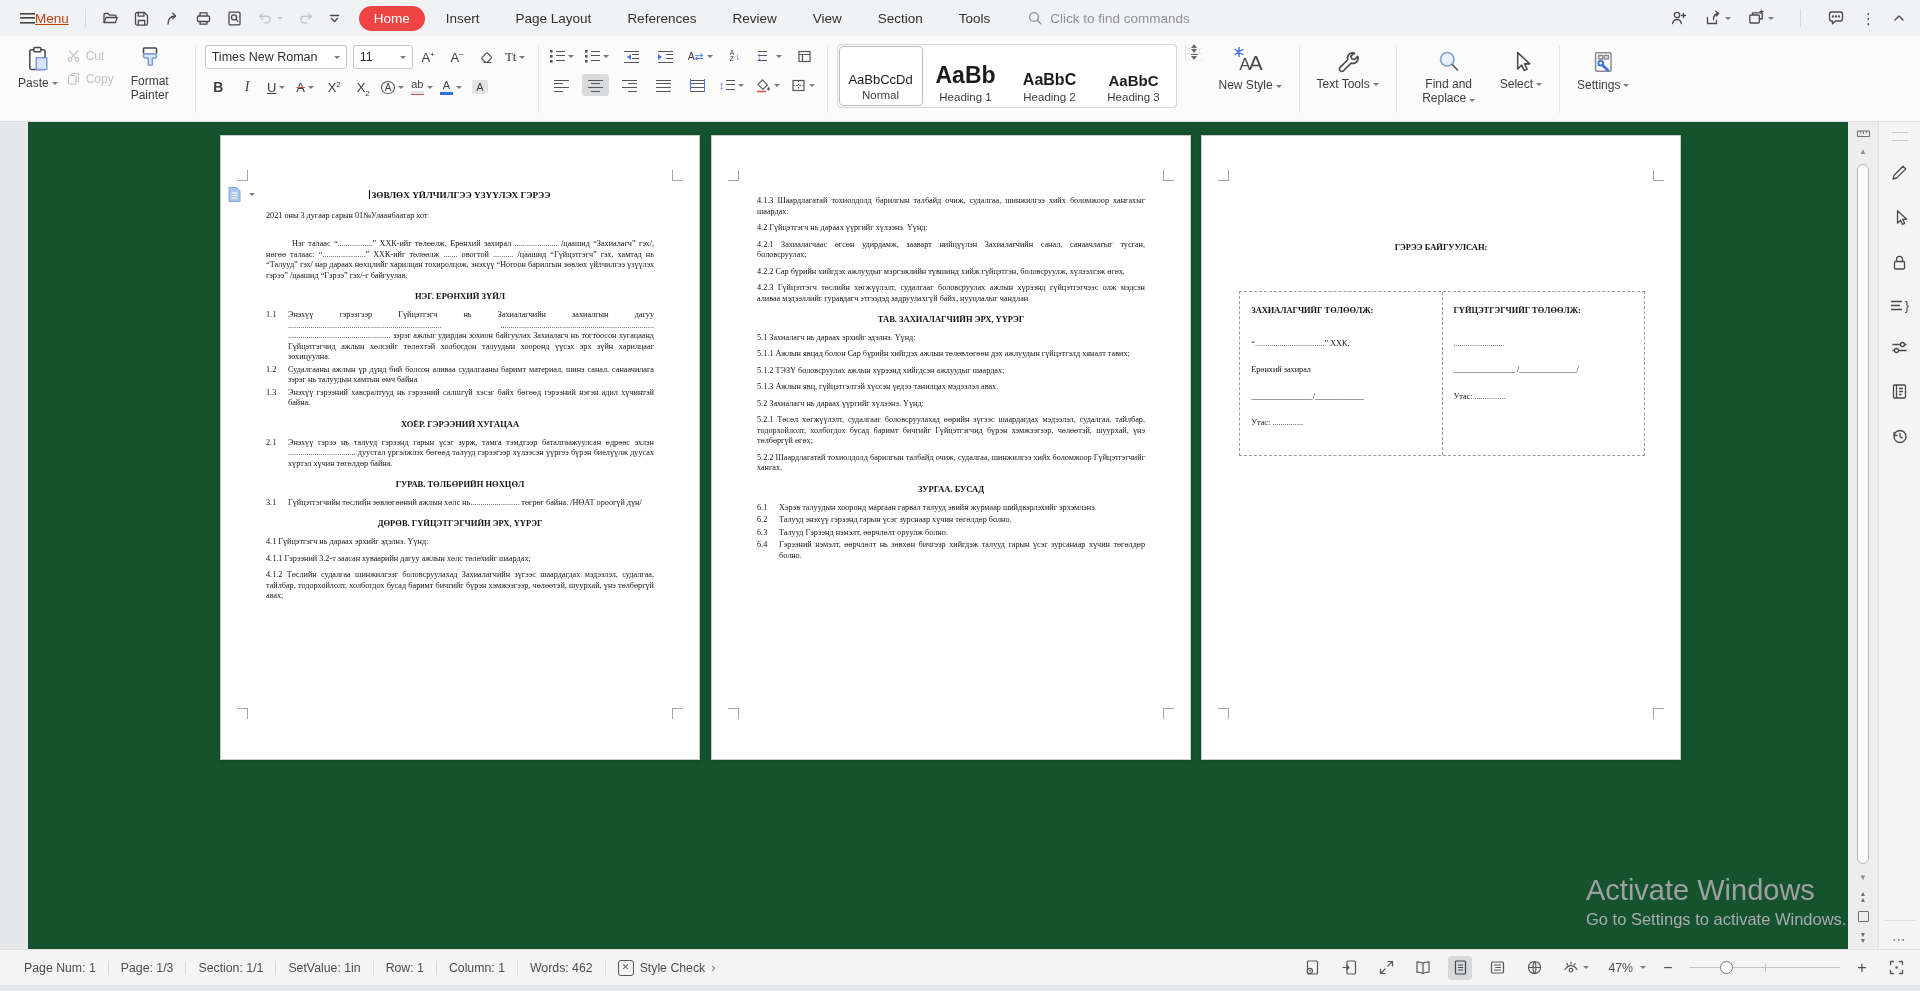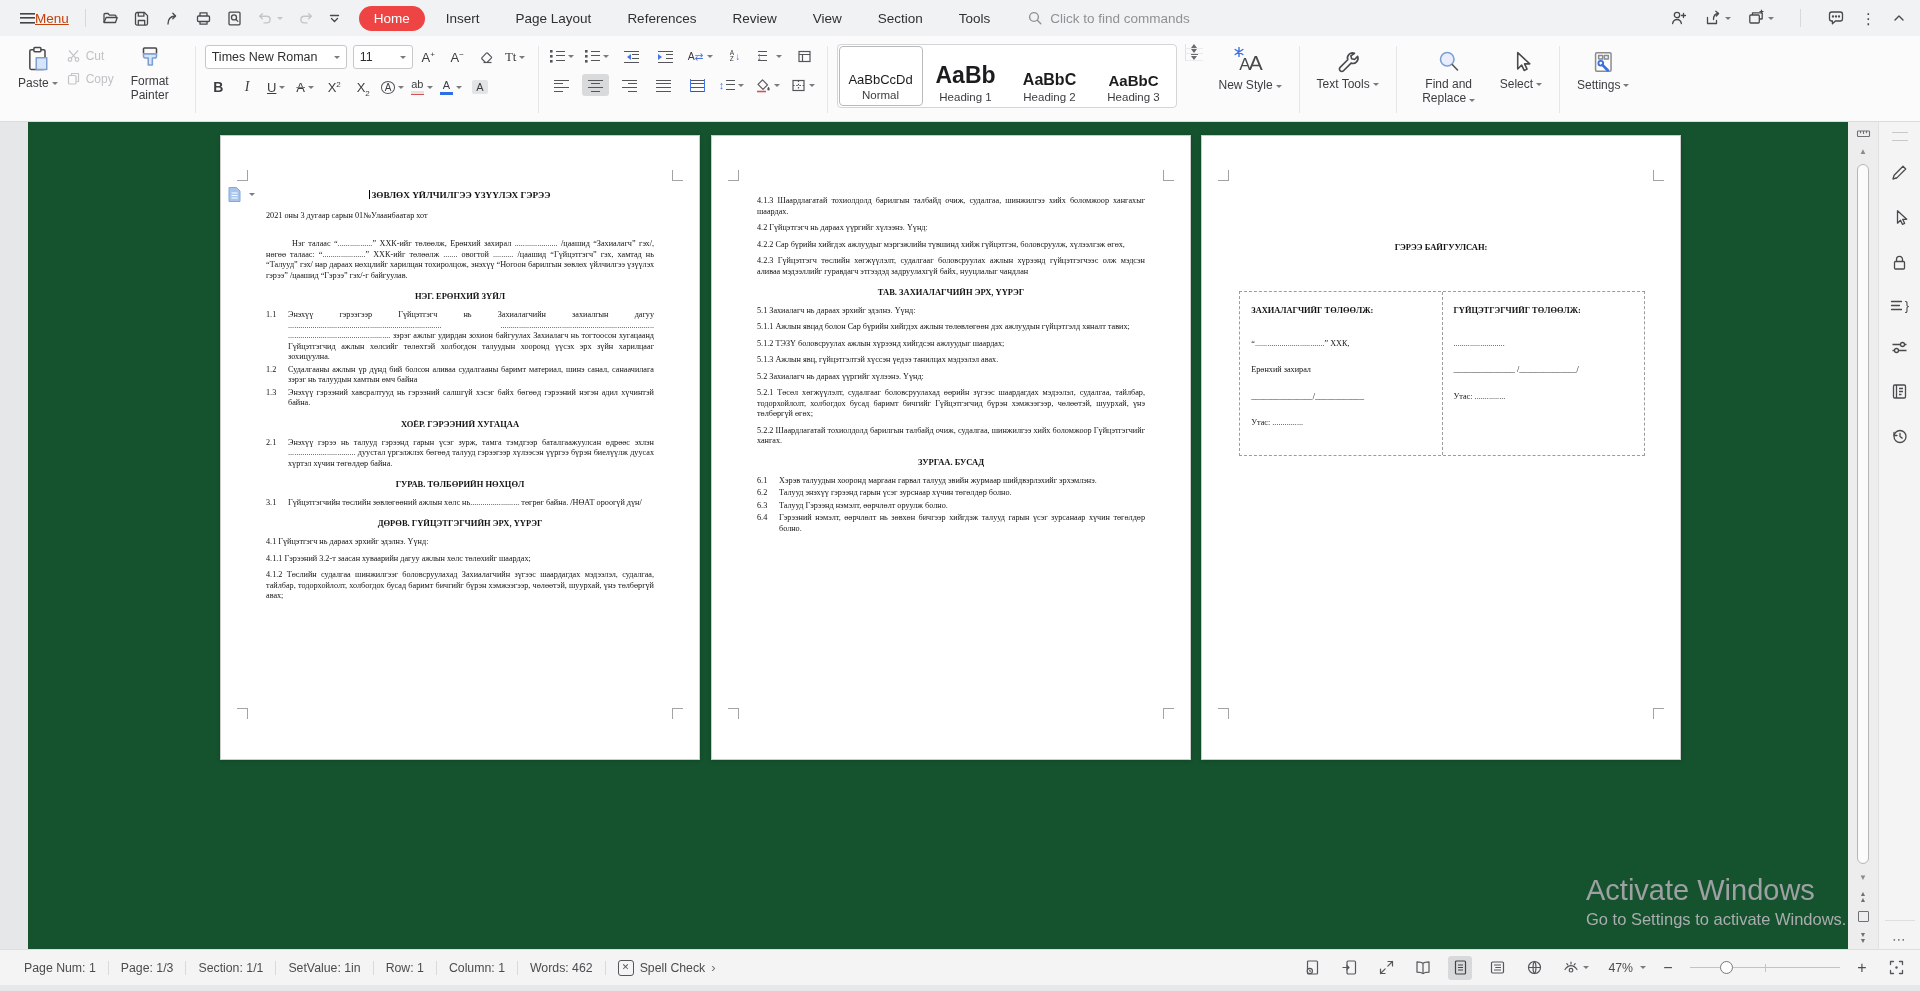--- a/index.html
+++ b/index.html
@@ -597,20 +597,21 @@
         <div class="b-p0">4.1.1 Гэрээний 3.2-т заасан хуваарийн дагуу ажлын хөлс төлөхийг шаардах;</div>
         <div class="b-p0">4.1.2 Төслийн судалгаа шинжилгээг боловсруулахад Захиалагчийн зүгээс шаардагдах мэдээлэл, судалгаа, тайлбар, тодорхойлолт, холбогдох бусад баримт бичгийг бүрэн хэмжээгээр, чөлөөтэй, шуурхай, үнэ төлбөргүй авах;</div>
       </div>
       <div class="page" style="left: 683px;">
         <div class="cm tl"></div>
         <div class="cm tr"></div>
         <div class="cm bl"></div>
         <div class="cm br"></div>
         <div class="b-p0">4.1.3 Шаардлагатай тохиолдолд барилгын талбайд очиж, судалгаа, шинжилгээ хийх боломжоор хангахыг шаардах.</div>
         <div class="b-p0">4.2 Гүйцэтгэгч нь дараах үүргийг хүлээнэ. Үүнд:</div>
+        <div class="b-p0">4.2.1 Захиалагчаас өгсөн удирдамж, зааварт нийцүүлэн Захиалагчийн санал, санаачлагыг тусган, боловсруулах;</div>
         <div class="b-p0">4.2.2 Сар бүрийн хийгдэх ажлуудыг мэргэжлийн түвшинд хийж гүйцэтгэн, боловсруулж, хүлээлгэж өгөх,</div>
         <div class="b-p0">4.2.3 Гүйцэтгэгч төслийн хөгжүүлэлт, судалгааг боловсруулах ажлын хүрээнд гүйцэтгэгчээс олж мэдсэн аливаа мэдээллийг гуравдагч этгээдэд задруулахгүй байх, нууцлалыг чандлан</div>
         <div class="b-h">ТАВ. ЗАХИАЛАГЧИЙН ЭРХ, ҮҮРЭГ</div>
         <div class="b-p0">5.1 Захиалагч нь дараах эрхийг эдэлнэ. Үүнд:</div>
         <div class="b-p0">5.1.1 Ажлын явцад болон Сар бүрийн хийгдэх ажлын төлөвлөгөөн дэх ажлуудын гүйцэтгэлд хяналт тавих;</div>
         <div class="b-p0">5.1.2 ТЭЗҮ боловсруулах ажлын хүрээнд хийгдсэн ажлуудыг шаардах;</div>
         <div class="b-p0">5.1.3 Ажлын явц, гүйцэтгэлтэй хүссэн үедээ танилцах мэдээлэл авах.</div>
         <div class="b-p0">5.2 Захиалагч нь дараах үүргийг хүлээнэ. Үүнд:</div>
         <div class="b-p0">5.2.1 Төсөл хөгжүүлэлт, судалгааг боловсруулахад өөрийн зүгээс шаардагдах мэдээлэл, судалгаа, тайлбар, тодорхойлолт, холбогдох бусад баримт бичгийг Гүйцэтгэгчид бүрэн хэмжээгээр, чөлөөтэй, шуурхай, үнэ төлбөргүй өгөх;</div>
         <div class="b-p0">5.2.2 Шаардлагатай тохиолдолд барилгын талбайд очиж, судалгаа, шинжилгээ хийх боломжоор Гүйцэтгэгчийг хангах.</div>
@@ -749,21 +750,21 @@
       <div class="stdiv"></div>
       <span class="stitem">Row: 1</span>
       <div class="stdiv"></div>
       <span class="stitem">Column: 1</span>
       <div class="stdiv"></div>
       <span class="stitem">Words: 462</span>
     </div>
   <div class="stdiv"></div>
   <div class="spell">
     <span class="spellbox">✕</span>
-    <span>Spell Check</span>
+    <span>Style Check</span>
     <span class="chev-r">›</span>
   </div>
   <div class="stright">
     <span class="vicon">
       <svg width="17" height="17" viewBox="0 0 17 17" fill="none" stroke="#55565a" stroke-width="1.2" stroke-linejoin="round">
           <rect x="3.5" y="2" width="10" height="13" rx="1"></rect>
           <circle cx="5.8" cy="12" r="2.6" fill="#f4f4f5"></circle>
           <path d="M5.8 10.8v1.3l.9.5"></path>
         </svg>
     </span>

